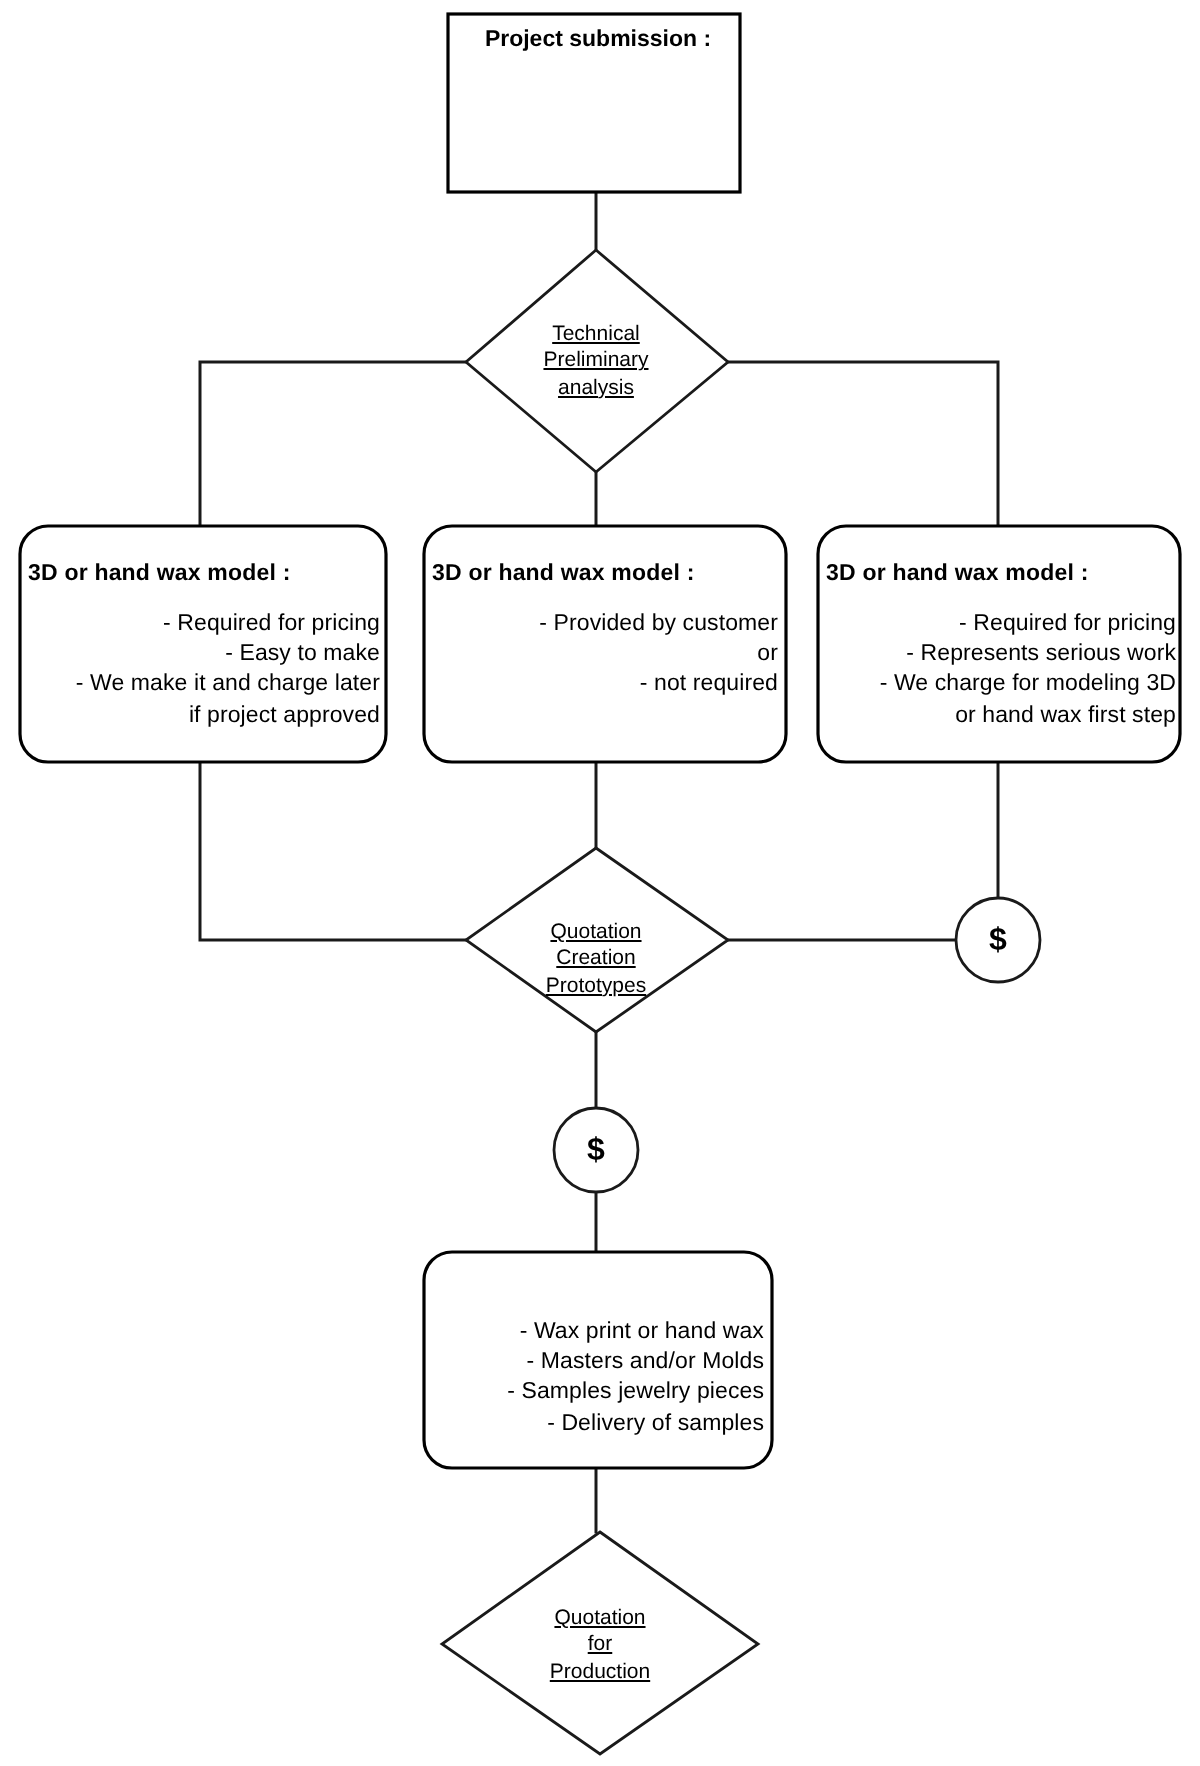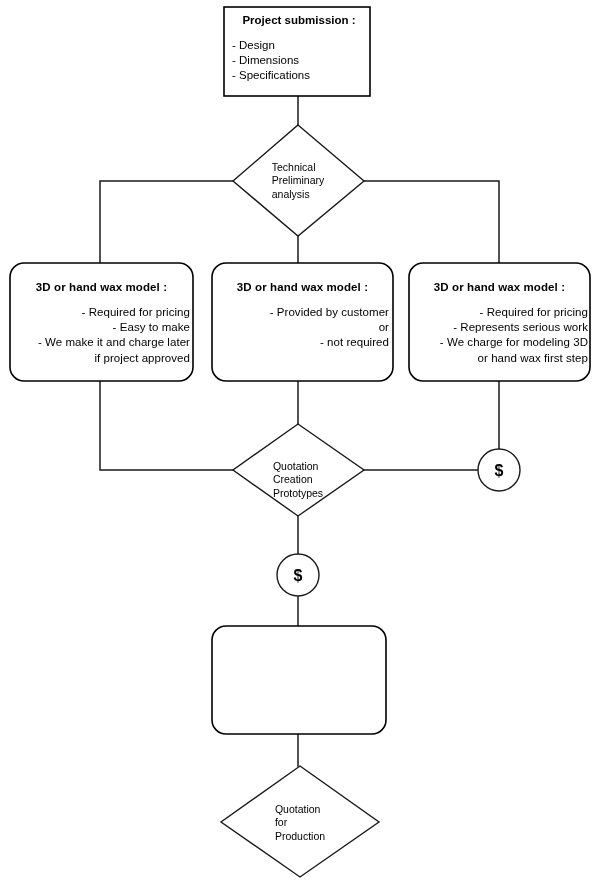--- a/index.html
+++ b/index.html
@@ -42,39 +42,40 @@
     fill: none;
     stroke-linecap: square;
   }
   .txt {
     position: absolute;
     box-sizing: border-box;
   }
   .node-title {
     font-weight: bold;
     font-size: 11.5px;
-    text-align: center;
     letter-spacing: 0.1px;
     line-height: 14px;
   }
   .node-body {
     font-size: 11.5px;
     line-height: 15.2px;
     text-align: right;
     white-space: pre-line;
     letter-spacing: 0.05px;
   }
   .diamond-text {
     font-size: 10.5px;
     line-height: 13.5px;
+    text-align: center;
     white-space: pre-line;
     display: flex;
     align-items: center;
     justify-content: center;
     flex-direction: column;
+    text-decoration: underline;
   }
   .dollar-text {
     font-size: 16px;
     font-weight: bold;
     text-align: center;
     display: flex;
     align-items: center;
     justify-content: center;
   }
   .topbox-title {
@@ -133,23 +134,20 @@
 
     <circle class="shape-stroke-thin" cx="499" cy="470" r="21"></circle>
     <circle class="shape-stroke-thin" cx="298" cy="575" r="21"></circle>
 
     <rect class="shape-stroke" x="212" y="626" width="174" height="108" rx="14" ry="14"></rect>
 
     <polygon class="shape-stroke-thin" points="300,766 379,822 300,877 221,822"></polygon>
   </svg>
 
   <div class="txt topbox-title" style="left:232px; top:13px; width:134px;">Project submission :</div>
-  <div class="txt topbox-body" style="left:232px; top:38px; width:134px;">- Design
-- Dimensions
-- Specifications</div>
 
   <div class="txt diamond-text" style="left:245px; top:148px; width:106px; height:66px;">Technical
 Preliminary
 analysis</div>
 
   <div class="txt node-title" style="left:14px; top:280px; width:175px;">3D or  hand wax model :</div>
   <div class="txt node-body" style="left:22px; top:305px; width:168px;">- Required for pricing
 - Easy to make
 - We make it and charge later
 if project approved</div>
@@ -165,18 +163,22 @@
 - We charge for modeling 3D
 or hand wax first step</div>
 
   <div class="txt diamond-text" style="left:245px; top:447px; width:106px; height:66px;">Quotation
 Creation
 Prototypes</div>
 
   <div class="txt dollar-text" style="left:478px; top:450px; width:42px; height:42px;">$</div>
   <div class="txt dollar-text" style="left:277px; top:555px; width:42px; height:42px;">$</div>
 
+  <div class="txt node-body" style="left:224px; top:659px; width:158px;">- Wax print or hand wax
+- Masters and/or Molds
+- Samples jewelry pieces
+- Delivery of samples</div>
 
   <div class="txt diamond-text" style="left:247px; top:790px; width:106px; height:66px;">Quotation
 for
 Production</div>
 
 </div>
 
 </body></html>

